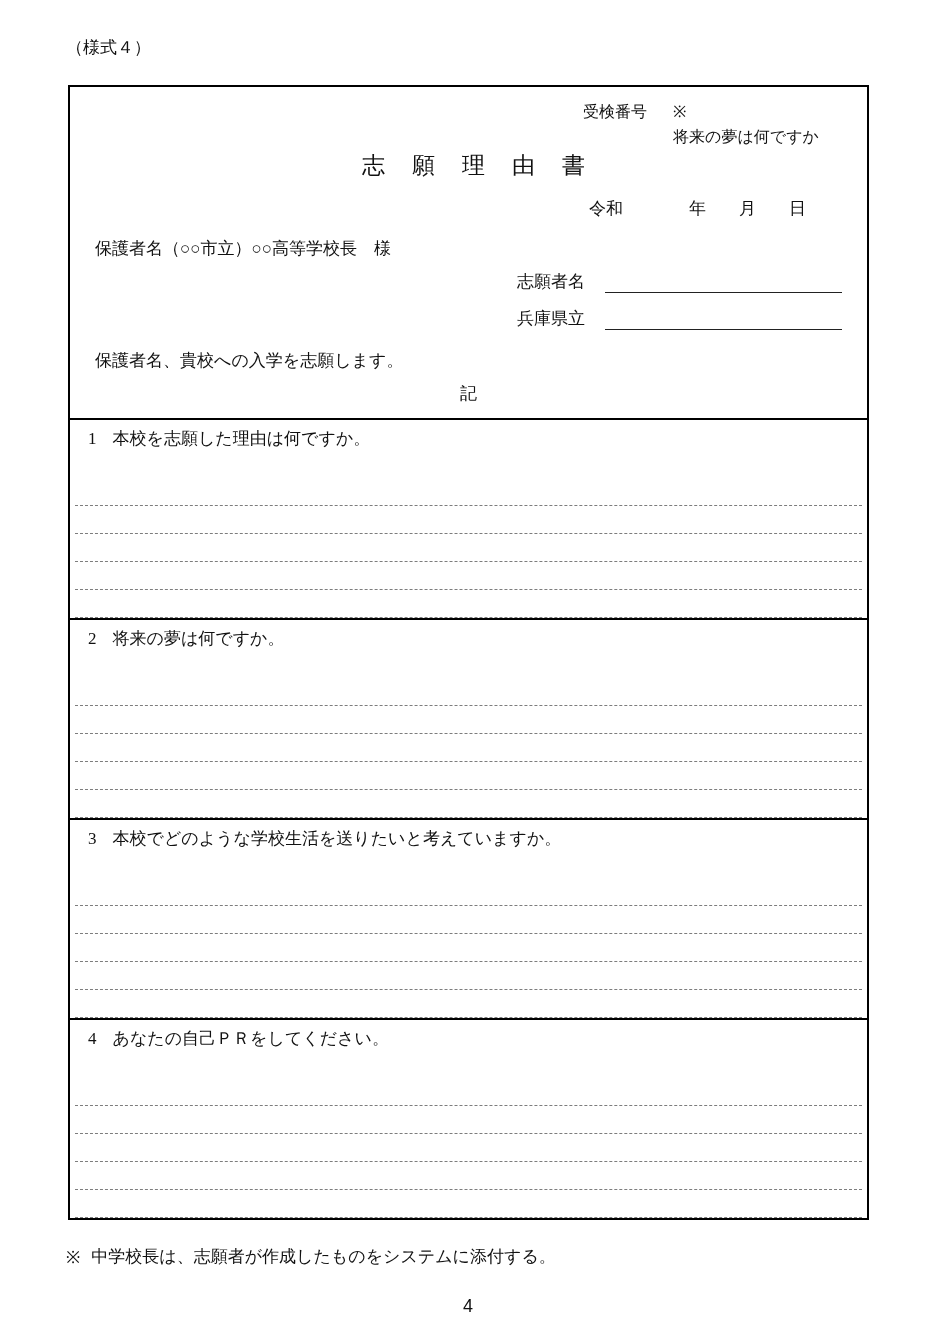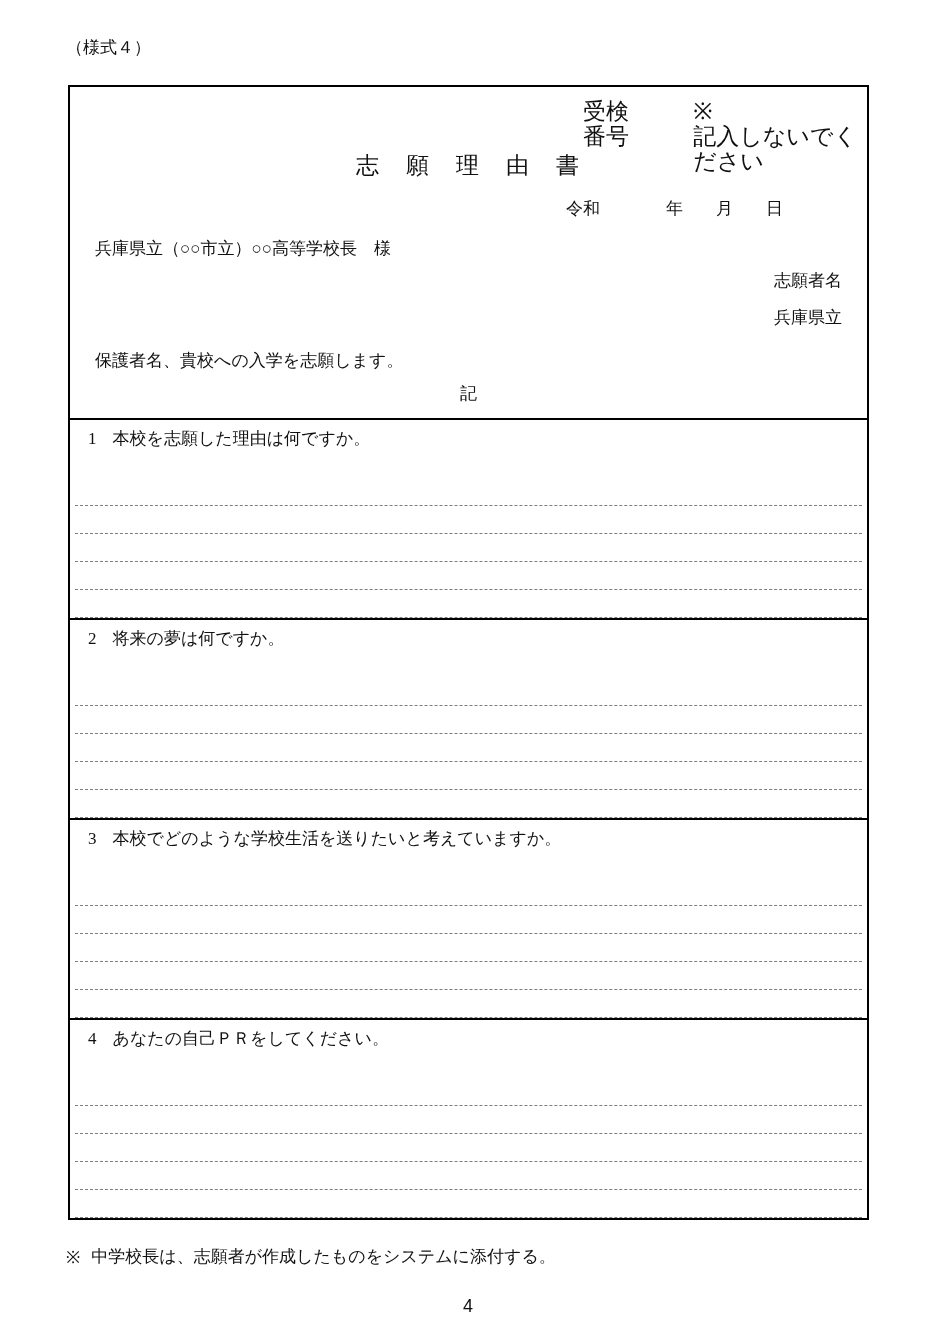--- a/index.html
+++ b/index.html
@@ -30,39 +30,39 @@
     height: 1135px;
     border: 2px solid #000;
     background: #fff;
   }
   
   .exam-block {
     position: absolute;
     left: 513px;
     top: 12px;
     display: flex;
-    gap: 42px;
-    font-size: 23px;
+    gap: 26px;
+    font-size: 16px;
     line-height: 25px;
   }
   .exam-right { display: flex; flex-direction: column; }
   
   .doc-title {
     position: absolute;
     top: 63px;
-    left: 0;
+    left: 6px;
     width: 100%;
     text-align: center;
     font-size: 23px;
     letter-spacing: 2px;
   }
   
   .date-line {
     position: absolute;
-    left: 496px;
+    left: 519px;
     top: 110px;
     font-size: 17px;
     display: flex;
     align-items: flex-end;
   }
   .date-era { margin-right: 66px; }
   .date-part { margin-right: 33px; }
   .date-part:last-child { margin-right: 0; }
   
   .addressee {
@@ -77,21 +77,20 @@
     left: 447px;
     top: 182px;
     right: 25px;
   }
   .name-row {
     display: flex;
     align-items: flex-end;
     height: 24px;
     margin-bottom: 13px;
     font-size: 17px;
-    flex-direction: column;
   }
   .name-row .label { flex: 0 0 auto; }
   .name-row .fill-line {
     flex: 1 1 auto;
     margin-left: 20px;
     border-bottom: 1px solid #222;
     height: 22px;
   }
   
   .declaration {
@@ -160,34 +159,34 @@
 <div class="page">
 
   <div class="form-code">（様式４）</div>
 
   <div class="form-box">
 
     <div class="exam-block">
       <span>受検番号</span>
       <span class="exam-right">
         <span>※</span>
-        <span>記入しないでください</span>
+        <span>将来の夢は何ですか</span>
       </span>
     </div>
 
     <div class="doc-title">志　願　理　由　書</div>
 
     <div class="date-line">
       <span class="date-era">令和</span>
       <span class="date-part">年</span>
       <span class="date-part">月</span>
       <span class="date-part">日</span>
     </div>
 
-    <div class="addressee">兵庫県立（○○市立）○○高等学校長　様</div>
+    <div class="addressee">保護者名（○○市立）○○高等学校長　様</div>
 
     <div class="name-rows">
       <div class="name-row">
         <span class="label">志願者名</span>
         <span class="fill-line"></span>
       </div>
       <div class="name-row">
         <span class="label">兵庫県立</span>
         <span class="fill-line"></span>
       </div>

